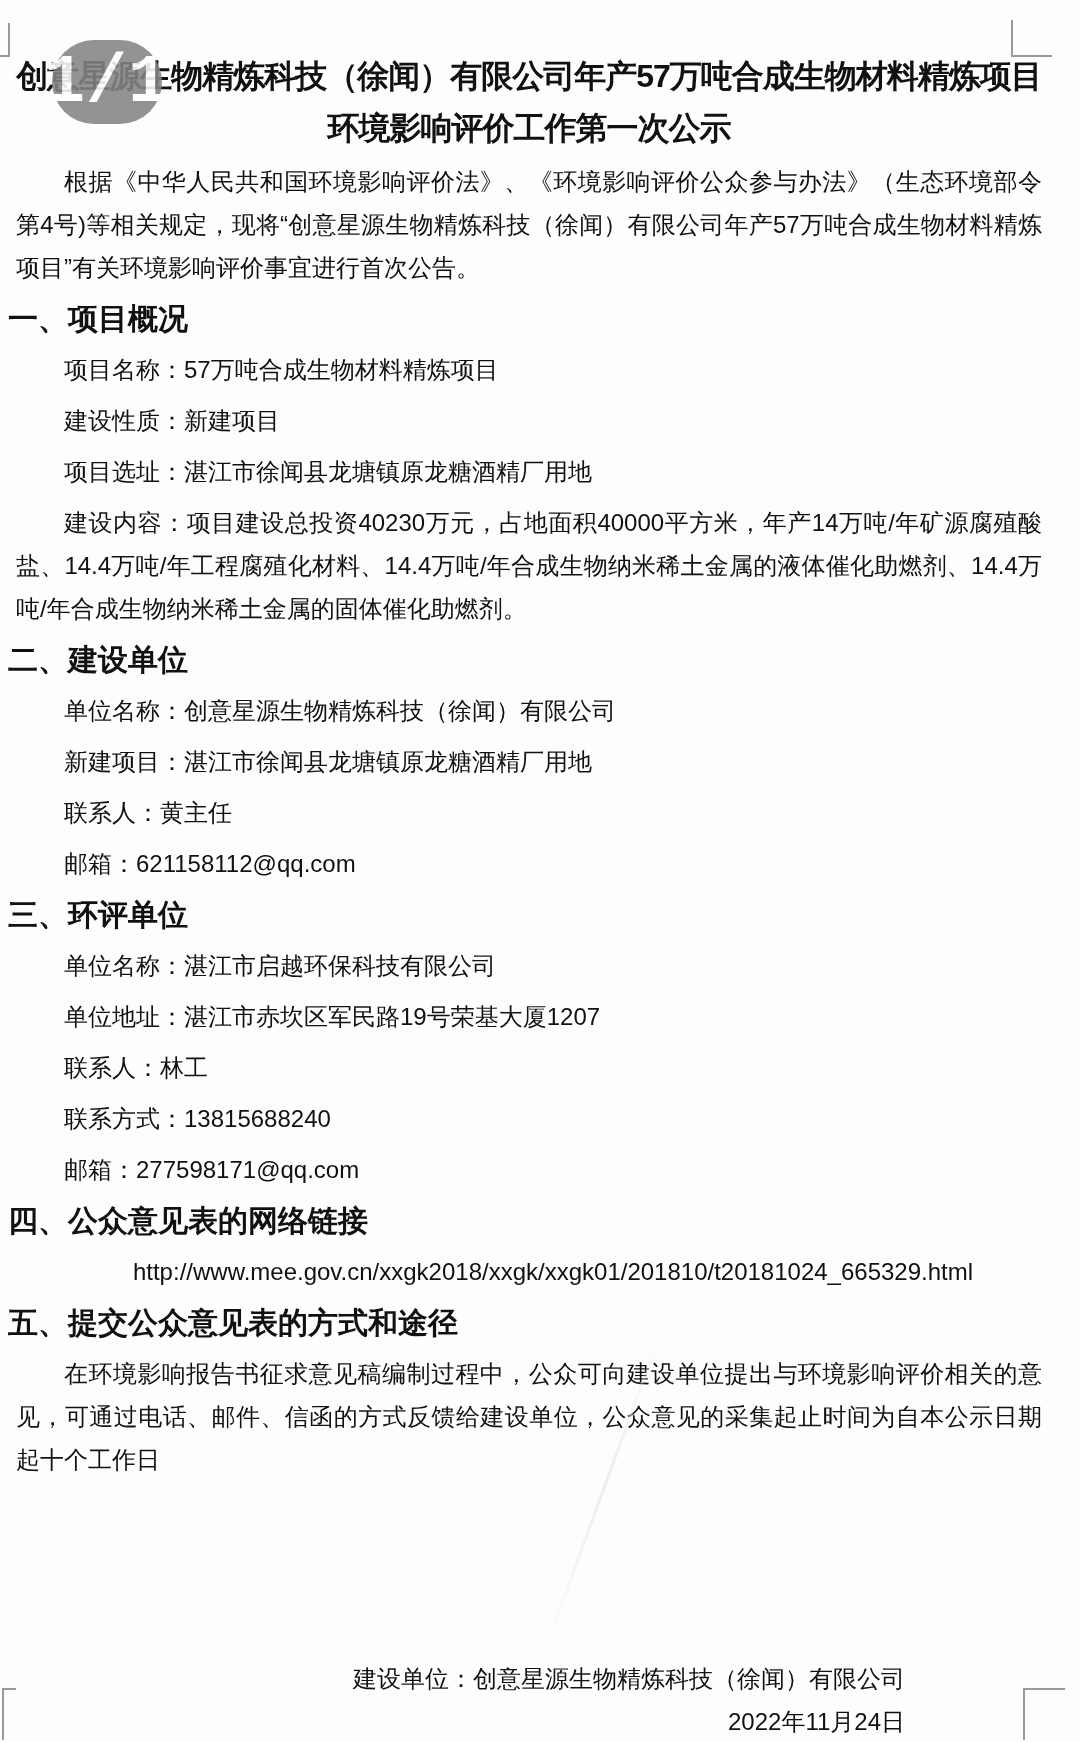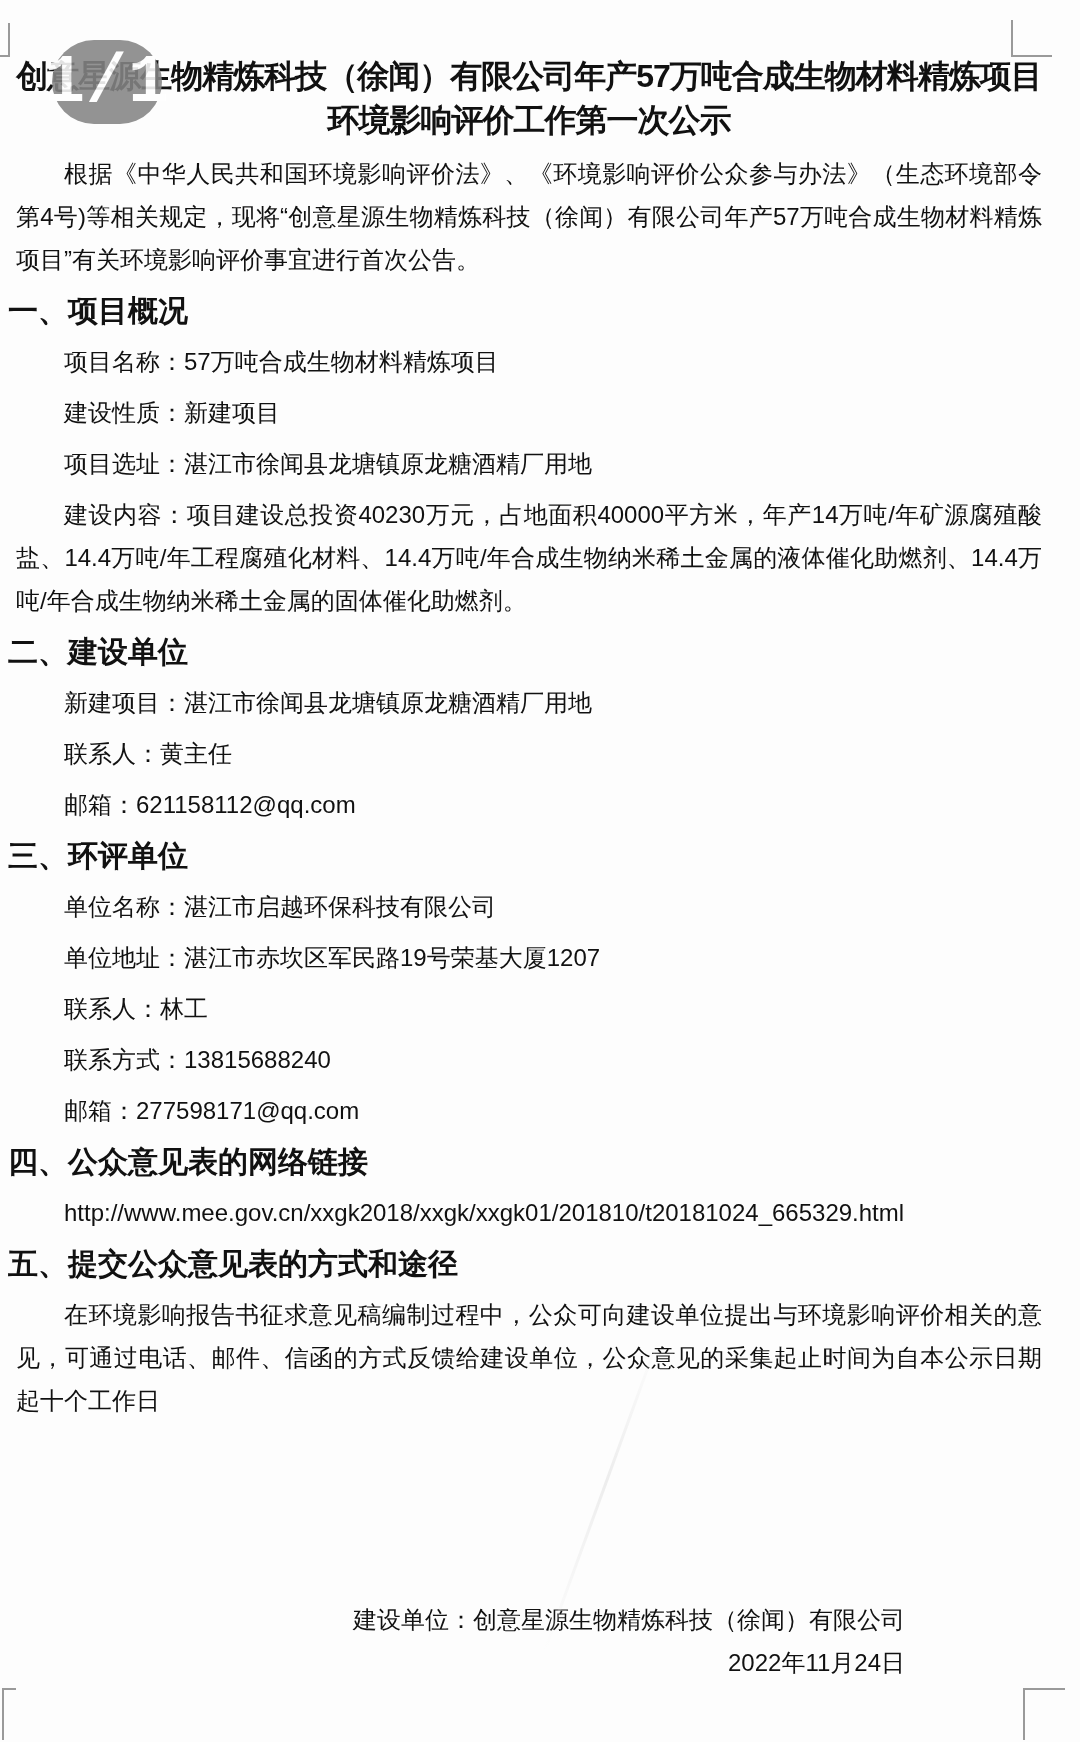--- a/index.html
+++ b/index.html
@@ -41,26 +41,26 @@
     background:var(--badge-bg);opacity:.88;border-radius:44px;
     display:flex;align-items:center;justify-content:center;
     font-size:68px;font-weight:bold;color:var(--badge-text);
     z-index:5;letter-spacing:1px;font-family:Liberation Mono, monospace;
   }
   .doc{padding:58px 30px 0 8px;}
   .title{
     text-align:center;font-weight:bold;font-size:32px;line-height:36px;
     letter-spacing:-1px;margin:0;
   }
-  .title.second{margin-top:8px;}
+  .title.second{margin-top:16px;}
   .body-flow{margin-top:14px;font-size:24px;line-height:43px;}
   .para{margin:8px;text-align:justify;}
   .indent{text-indent:2em;}
   .heading{margin:0;font-size:30px;font-weight:bold;text-align:left;}
-  .url-line{word-break:break-all;text-align:left;}
+  .url-line{word-break:break-all;text-align:center;}
   .footer{margin-top:176px;text-align:right;padding-right:145px;}
   .footer p{margin:0;}
 </style>
 </head>
 <body>
 
 <div class="page">
 
   <div class="corner corner-tl"></div>
   <div class="corner corner-tr"></div>
@@ -79,20 +79,21 @@
     <div class="body-flow">
       <p class="para indent">根据《中华人民共和国环境影响评价法》、《环境影响评价公众参与办法》（生态环境部令第4号)等相关规定，现将“创意星源生物精炼科技（徐闻）有限公司年产57万吨合成生物材料精炼项目”有关环境影响评价事宜进行首次公告。</p>
 
       <p class="heading">一、项目概况</p>
       <p class="para indent">项目名称：57万吨合成生物材料精炼项目</p>
       <p class="para indent">建设性质：新建项目</p>
       <p class="para indent">项目选址：湛江市徐闻县龙塘镇原龙糖酒精厂用地</p>
       <p class="para indent">建设内容：项目建设总投资40230万元，占地面积40000平方米，年产14万吨/年矿源腐殖酸盐、14.4万吨/年工程腐殖化材料、14.4万吨/年合成生物纳米稀土金属的液体催化助燃剂、14.4万吨/年合成生物纳米稀土金属的固体催化助燃剂。</p>
 
       <p class="heading">二、建设单位</p>
+      <p class="para indent">单位名称：创意星源生物精炼科技（徐闻）有限公司</p>
       <p class="para indent">新建项目：湛江市徐闻县龙塘镇原龙糖酒精厂用地</p>
       <p class="para indent">联系人：黄主任</p>
       <p class="para indent">邮箱：621158112@qq.com</p>
 
       <p class="heading">三、环评单位</p>
       <p class="para indent">单位名称：湛江市启越环保科技有限公司</p>
       <p class="para indent">单位地址：湛江市赤坎区军民路19号荣基大厦1207</p>
       <p class="para indent">联系人：林工</p>
       <p class="para indent">联系方式：13815688240</p>
       <p class="para indent">邮箱：277598171@qq.com</p>

